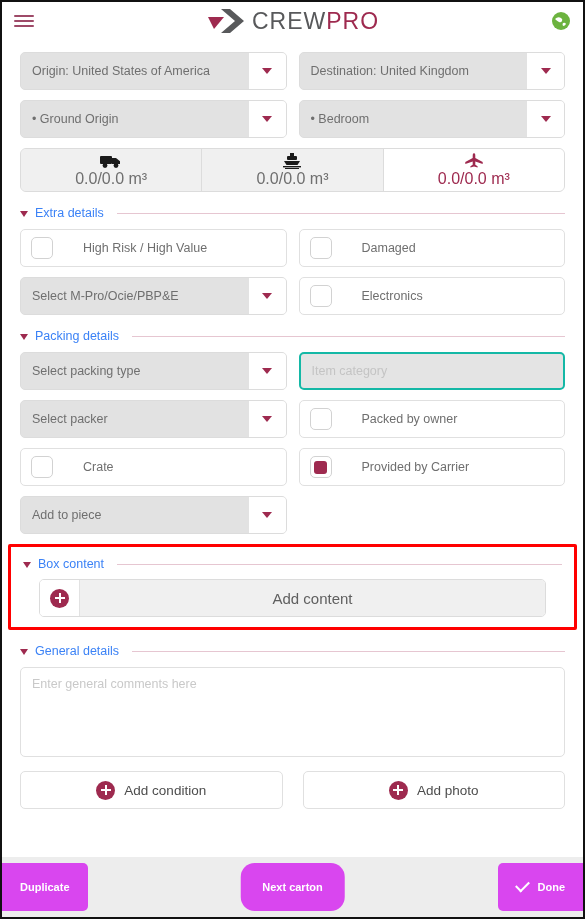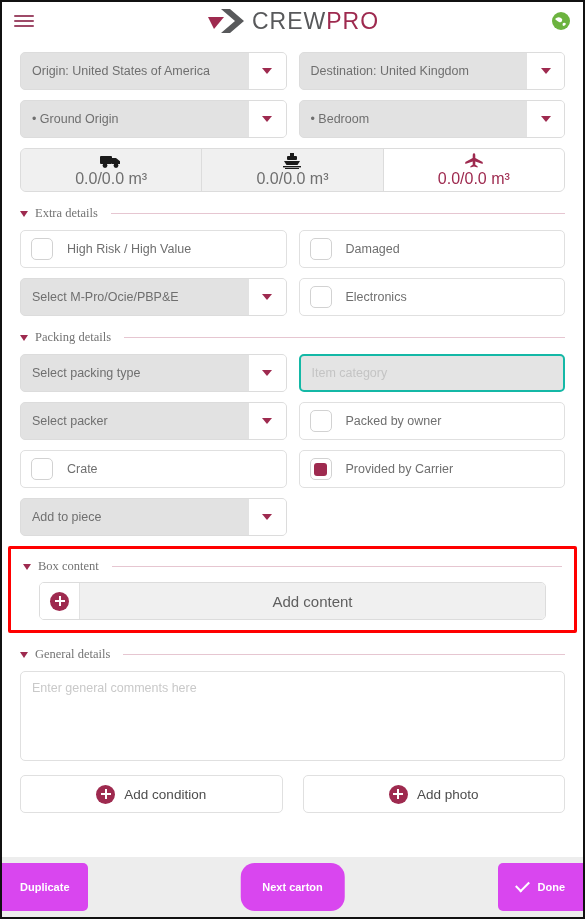--- a/index.html
+++ b/index.html
@@ -88,36 +88,36 @@
   
   .section-head {
     display: flex; align-items: center; gap: 7px;
     padding: 0 18px; margin: 14px 0 9px 0; cursor: pointer;
   }
   .chev {
     width: 0; height: 0; border-left: 4.5px solid transparent;
     border-right: 4.5px solid transparent; border-top: 6px solid #9e2a4f;
     flex: none; margin-top: 1px;
   }
-  .section-title { font-size: 12.5px; color: #737373; white-space: nowrap; font-family: Liberation Serif, serif; }
+  .section-title { font-size: 12.5px; color: #3b82f6; white-space: nowrap; }
   .section-rule { flex: 1; height: 1px; background: #e6c6d1; margin-left: 6px; }
 
   
   .check-field {
     display: flex; align-items: center; height: 38px;
     border: 1px solid #e0e0e0; border-radius: 5px; background: #fff;
     padding: 0 10px; gap: 14px; cursor: pointer;
   }
   .cbox {
     width: 22px; height: 22px; border-radius: 5px; border: 1px solid #d2d2d2;
     background: #fff; flex: none; display: flex; align-items: center; justify-content: center;
   }
   .cbox .fill { width: 13px; height: 13px; border-radius: 3px; background: #9e2a4f; display: none; }
   .cbox.checked .fill { display: block; }
-  .check-label { font-size: 12.5px; color: #6f6f6f; }
+  .check-label { font-size: 12.5px; color: #6f6f6f; margin-left: 16px; }
 
   
   .text-field {
     height: 38px; border: 2px solid #14b8a6; border-radius: 5px;
     background: #e4e4e4; display: flex; align-items: center; padding: 0 11px;
     font-size: 12.5px; color: #c4c4c4;
   }
 
   
   .highlight {

